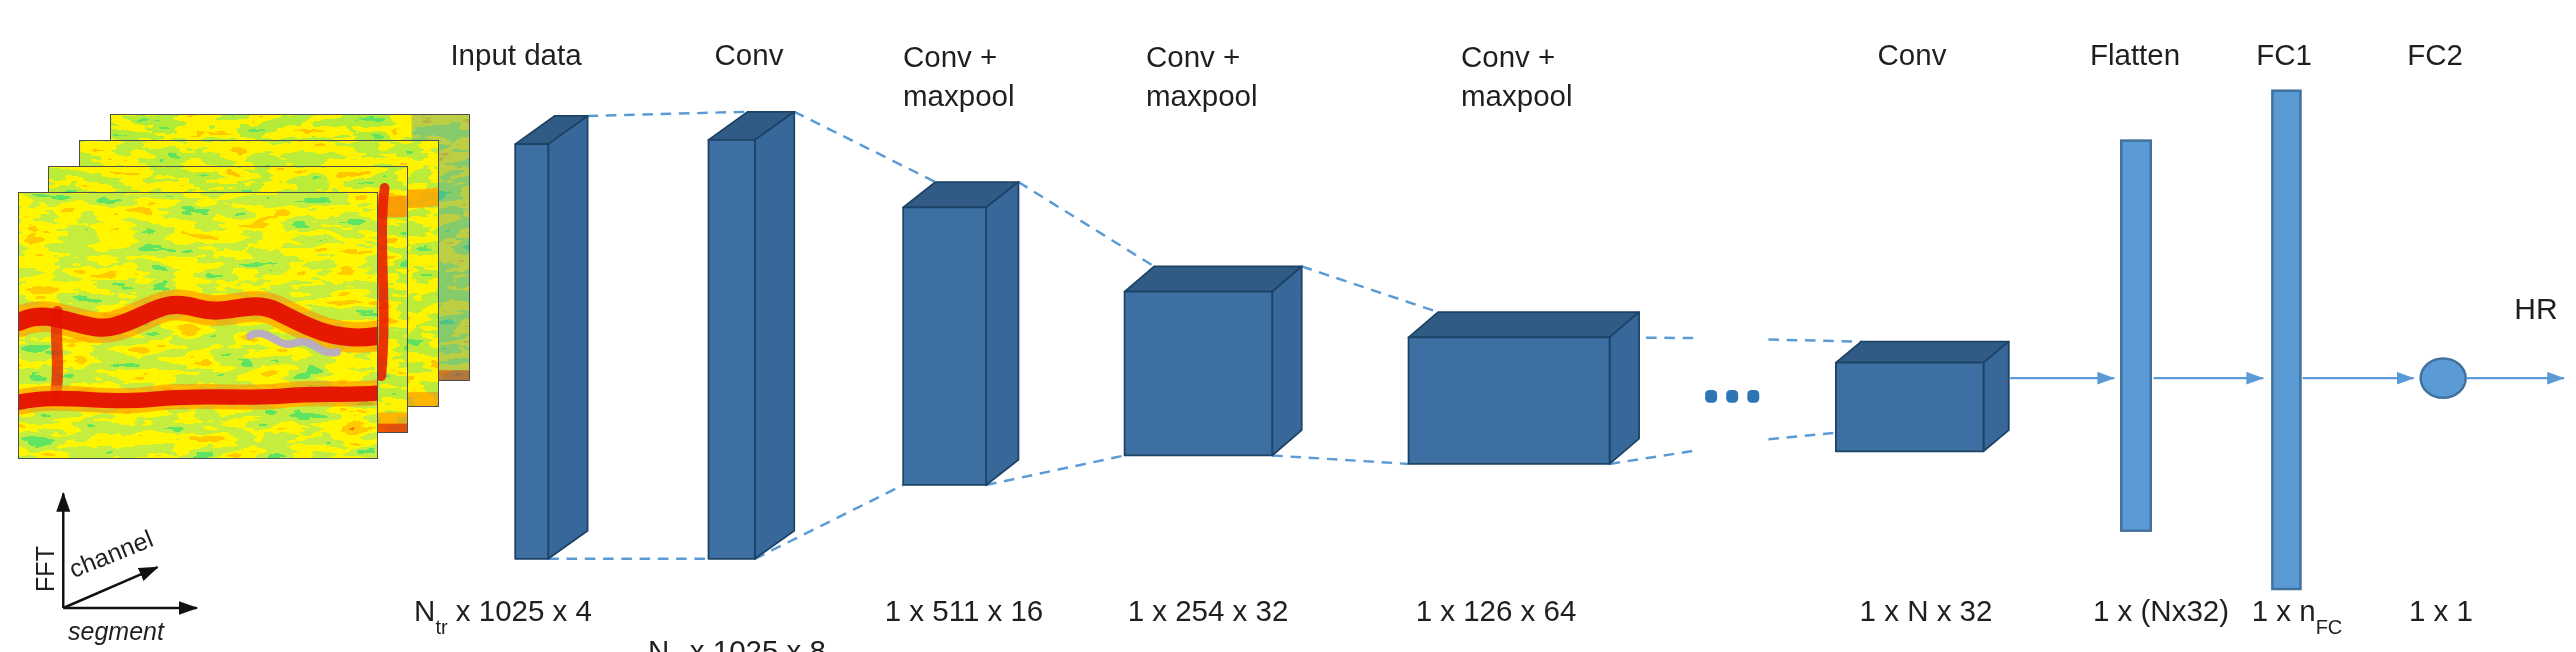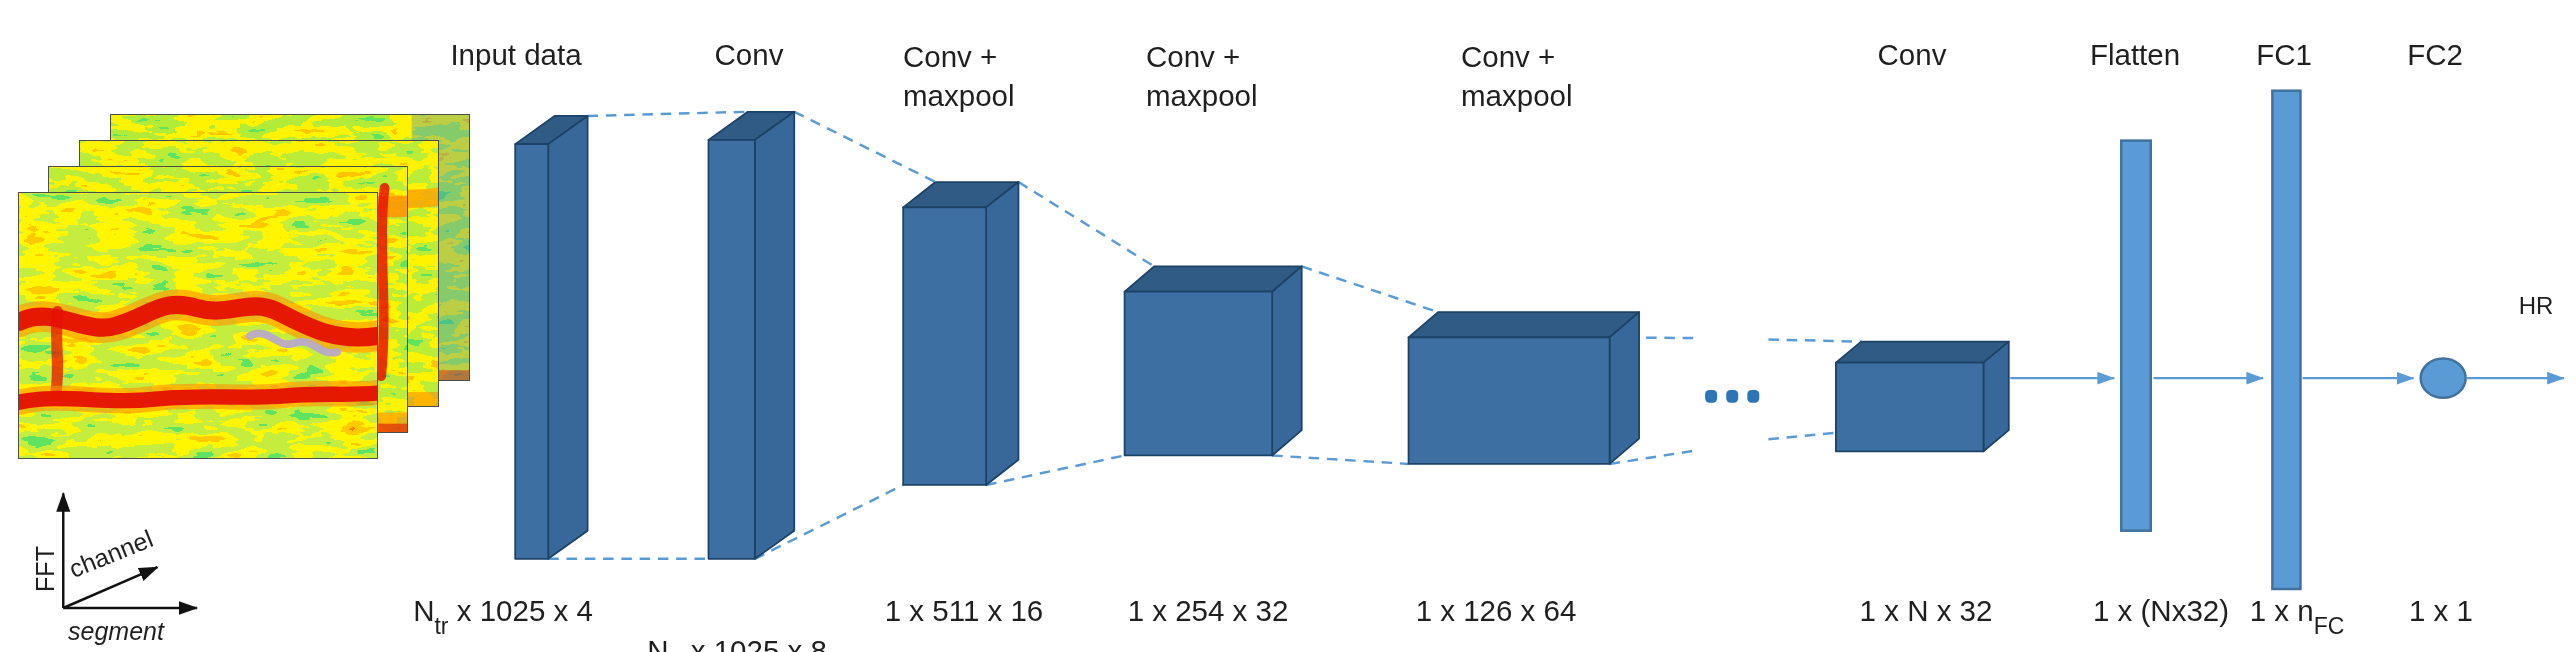--- a/index.html
+++ b/index.html
@@ -9,26 +9,26 @@
     overflow:hidden;
   }
   svg{display:block;}
   #layer-svg{position:absolute;left:0;top:0;}
   
   .toplabel{position:absolute;top:35px;font-size:29.5px;line-height:39px;white-space:nowrap;
             transform:translateX(-50%);text-align:center;}
   .toplabel.twoline{transform:none;text-align:left;}
   .caption{position:absolute;top:595px;font-size:29.5px;line-height:31px;white-space:nowrap;
            transform:translateX(-50%);}
-  .caption sub{font-size:23px;position:relative;top:6.3px;line-height:0;}
+  .caption sub{font-size:20px;position:relative;top:6.3px;line-height:0;}
   .axis-label{position:absolute;font-size:25px;white-space:nowrap;}
   #fft-label{left:45px;top:569px;transform:translate(-50%,-50%) rotate(-90deg);}
   #channel-label{left:111px;top:554px;transform:translate(-50%,-50%) rotate(-22deg);}
   #segment-label{left:116px;top:617px;transform:translateX(-50%);font-style:italic;}
-  #hr-label{position:absolute;left:2536px;top:292px;font-size:24px;transform:translateX(-50%);}
+  #hr-label{position:absolute;left:2536px;top:292px;font-size:30px;transform:translateX(-50%);}
   
   .lbl-0{left:496px;margin-left:20px;} .lbl-1{left:749px;}
   .lbl-2{left:903px;top:37px;} .lbl-3{left:1146px;top:37px;} .lbl-4{left:1461px;top:37px;}
   .lbl-5{left:1912px;} .lbl-6{left:2135px;} .lbl-7{left:2284px;} .lbl-8{left:2435px;}
   .cap-0{left:503px;} .cap-1{left:737px;margin-top:40px;} .cap-2{left:964px;} .cap-3{left:1208px;}
   .cap-4{left:1496px;} .cap-5{left:1926px;} .cap-6{left:2149px;margin-left:12px;} .cap-7{left:2297px;} .cap-8{left:2441px;}
   
   .spec{position:absolute;width:360px;height:267px;border:1.4px solid #4d4d4d;box-sizing:border-box;}
   .spec svg{width:100%;height:100%;}
   #spec-4{left:110px;top:114px;z-index:1;}

